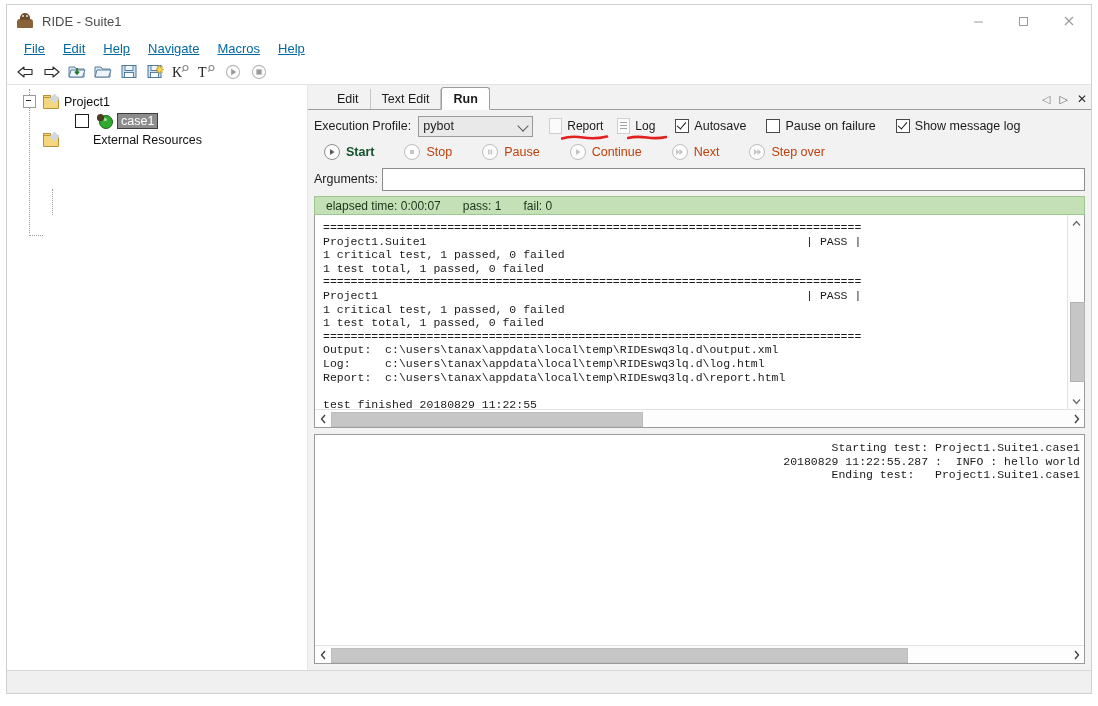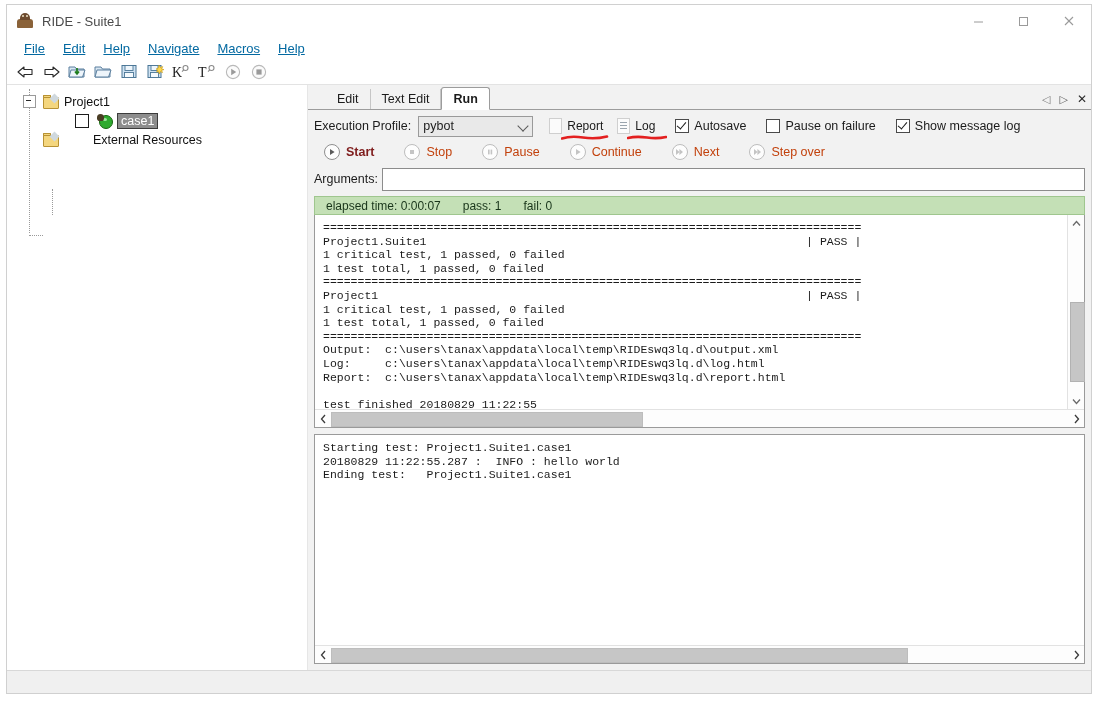--- a/index.html
+++ b/index.html
@@ -351,21 +351,21 @@
     display: flex; align-items: center;
     height: 22px;
     margin-top: 3px;
   }
   .run-btn {
     display: flex; align-items: center;
     gap: 6px;
     margin-right: 30px;
     font-size: 12.5px;
   }
-  .run-btn.enabled { color: #7f1d1d; font-weight: bold; }
+  .run-btn.enabled { color: #14532d; font-weight: bold; }
   .run-btn.disabled { color: #c2410c; }
   .circ {
     width: 14px; height: 14px;
     border-radius: 50%;
     border: 1.3px solid #bdbdbd;
     display: flex; align-items: center; justify-content: center;
     flex: none;
     background: #fdfdfd;
   }
   .circ.en { border-color: #8f8f8f; }
@@ -453,20 +453,21 @@
   }
   .log-text {
     flex: 1;
     font-family: "Liberation Mono", "DejaVu Sans Mono", monospace;
     font-size: 11.5px;
     line-height: 13.6px;
     color: #1b1b1b;
     padding: 6px 4px 0 8px;
     white-space: pre;
     overflow: hidden;
+    text-align: right;
   }
 
   
   .vscroll {
     width: 16px;
     background: #fdfdfd;
     border-left: 1px solid #e2e2e2;
     display: flex;
     flex-direction: column;
     align-items: center;

